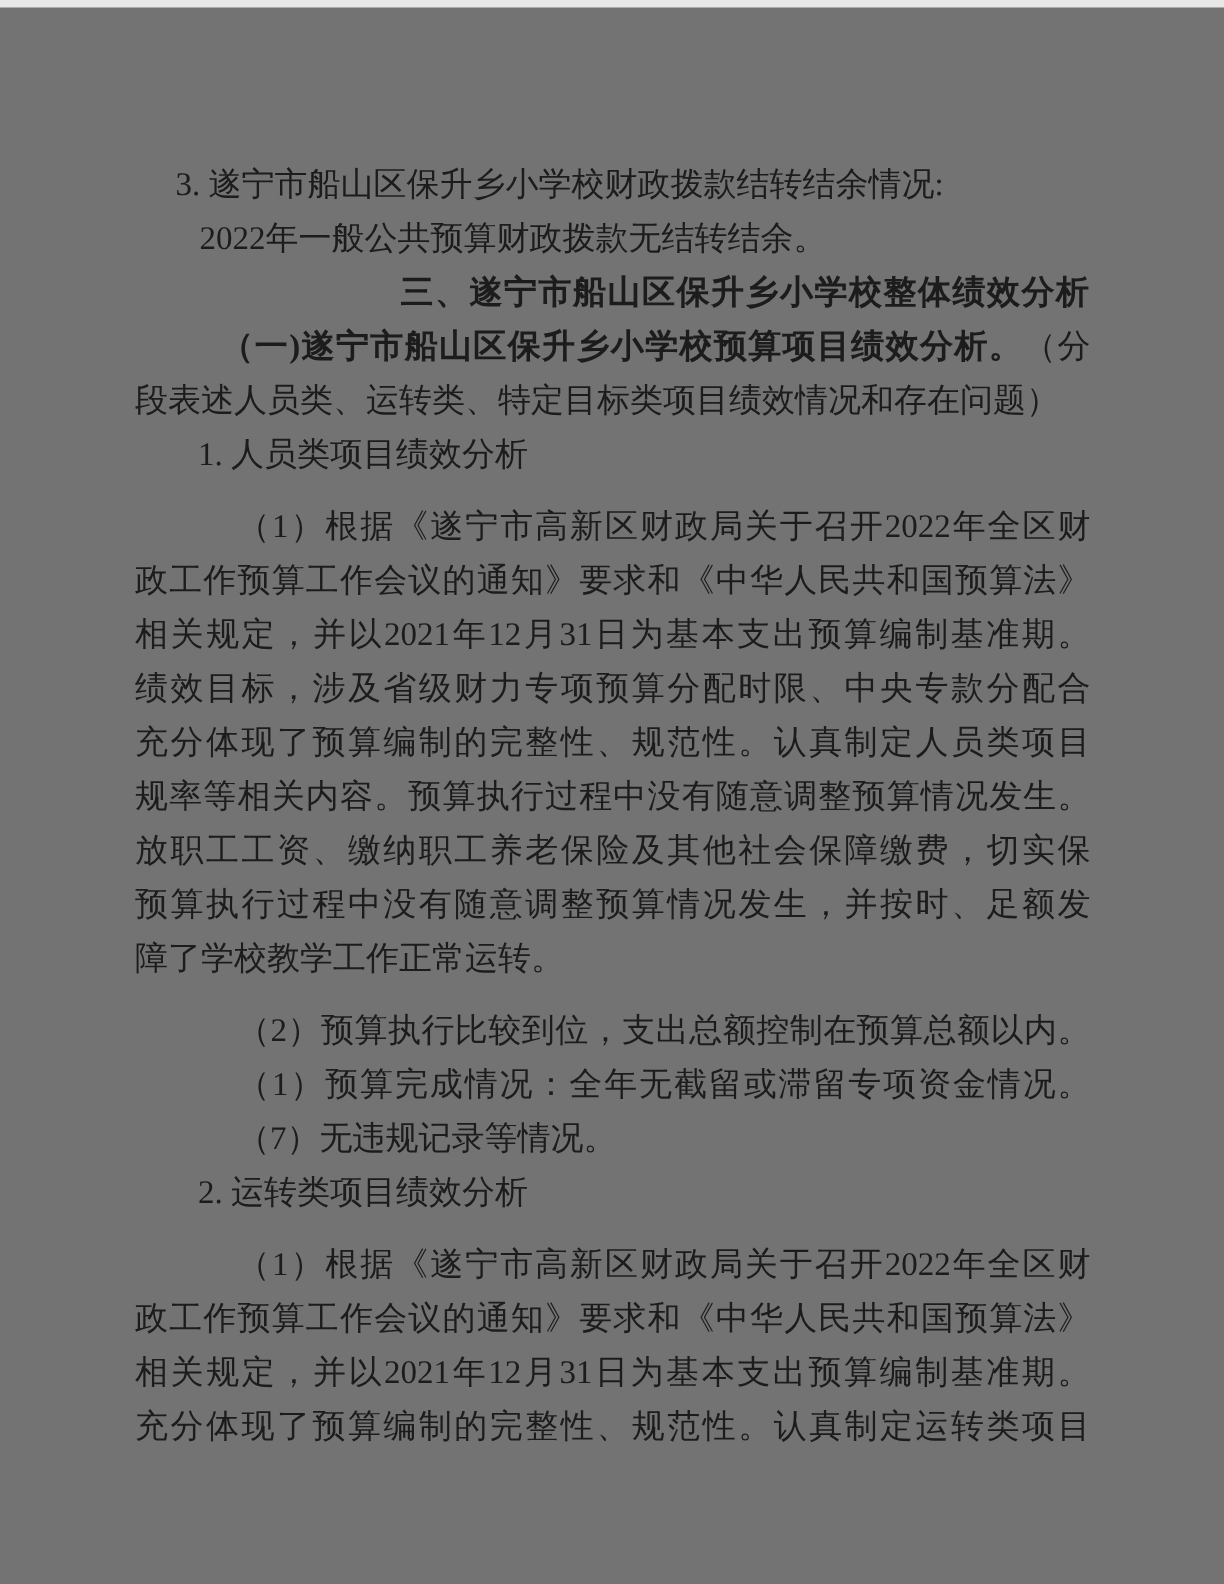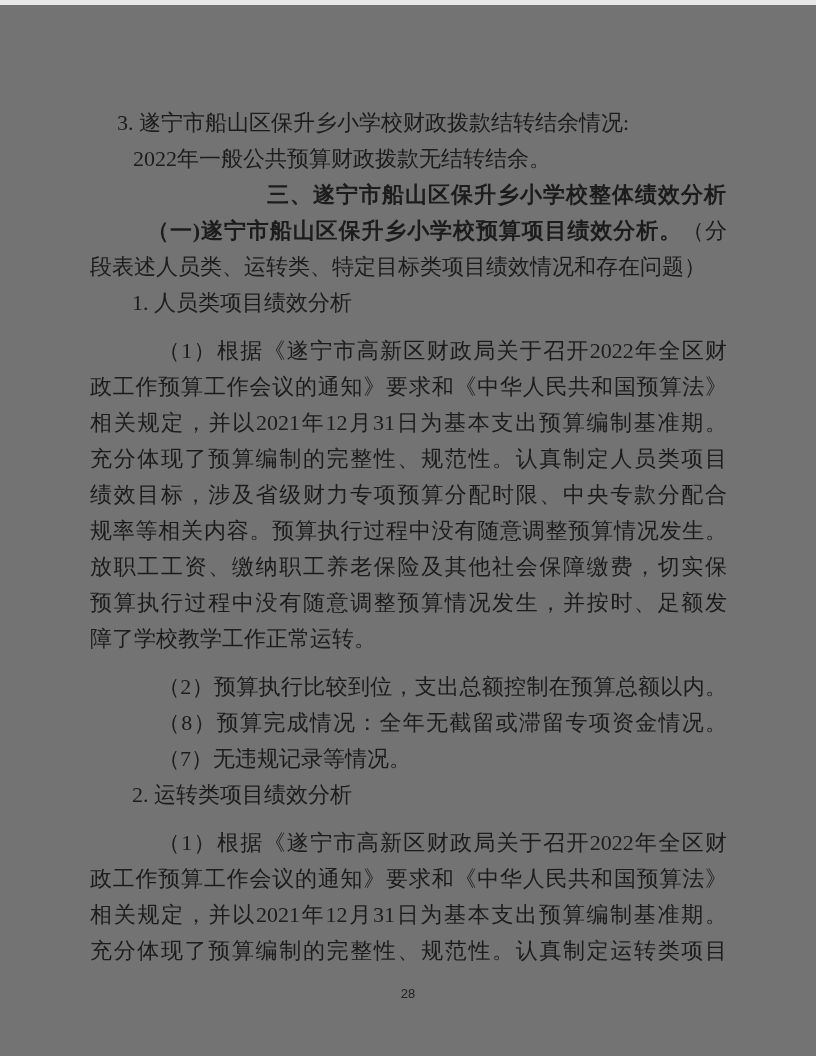--- a/index.html
+++ b/index.html
@@ -70,33 +70,32 @@
     <div class="ln i45 hei">三、遂宁市船山区保升乡小学校整体绩效分析</div>
 
     <div class="ln i57 jl"><span class="b">（一)遂宁市船山区保升乡小学校预算项目绩效分析。</span><span>（分</span></div>
     <div class="ln">段表述人员类、运转类、特定目标类项目绩效情况和存在问题）</div>
 
     <div class="ln i42">1. 人员类项目绩效分析</div>
 
     <div class="ln i68 jl gap">（1）根据《遂宁市高新区财政局关于召开2022年全区财</div>
     <div class="ln jl">政工作预算工作会议的通知》要求和《中华人民共和国预算法》</div>
     <div class="ln jl">相关规定，并以2021年12月31日为基本支出预算编制基准期。</div>
+    <div class="ln jl">绩效目标，涉及省级财力专项预算分配时限、中央专款分配合</div>
     <div class="ln jl">充分体现了预算编制的完整性、规范性。认真制定人员类项目</div>
-    <div class="ln jl">绩效目标，涉及省级财力专项预算分配时限、中央专款分配合</div>
     <div class="ln jl">规率等相关内容。预算执行过程中没有随意调整预算情况发生。</div>
     <div class="ln jl">放职工工资、缴纳职工养老保险及其他社会保障缴费，切实保</div>
     <div class="ln jl">预算执行过程中没有随意调整预算情况发生，并按时、足额发</div>
     <div class="ln">障了学校教学工作正常运转。</div>
 
     <div class="ln i68 jl gap">（2）预算执行比较到位，支出总额控制在预算总额以内。</div>
-    <div class="ln i68 jl">（8）预算完成情况：全年无截留或滞留专项资金情况。</div>
+    <div class="ln i68 jl">（1）预算完成情况：全年无截留或滞留专项资金情况。</div>
     <div class="ln i68">（7）无违规记录等情况。</div>
     <div class="ln i42">2. 运转类项目绩效分析</div>
 
     <div class="ln i68 jl gap">（1）根据《遂宁市高新区财政局关于召开2022年全区财</div>
     <div class="ln jl">政工作预算工作会议的通知》要求和《中华人民共和国预算法》</div>
     <div class="ln jl">相关规定，并以2021年12月31日为基本支出预算编制基准期。</div>
     <div class="ln jl">充分体现了预算编制的完整性、规范性。认真制定运转类项目</div>
 
   </div>
 
-  <div class="pageno">28</div>
 </div>
 
 </body></html>

